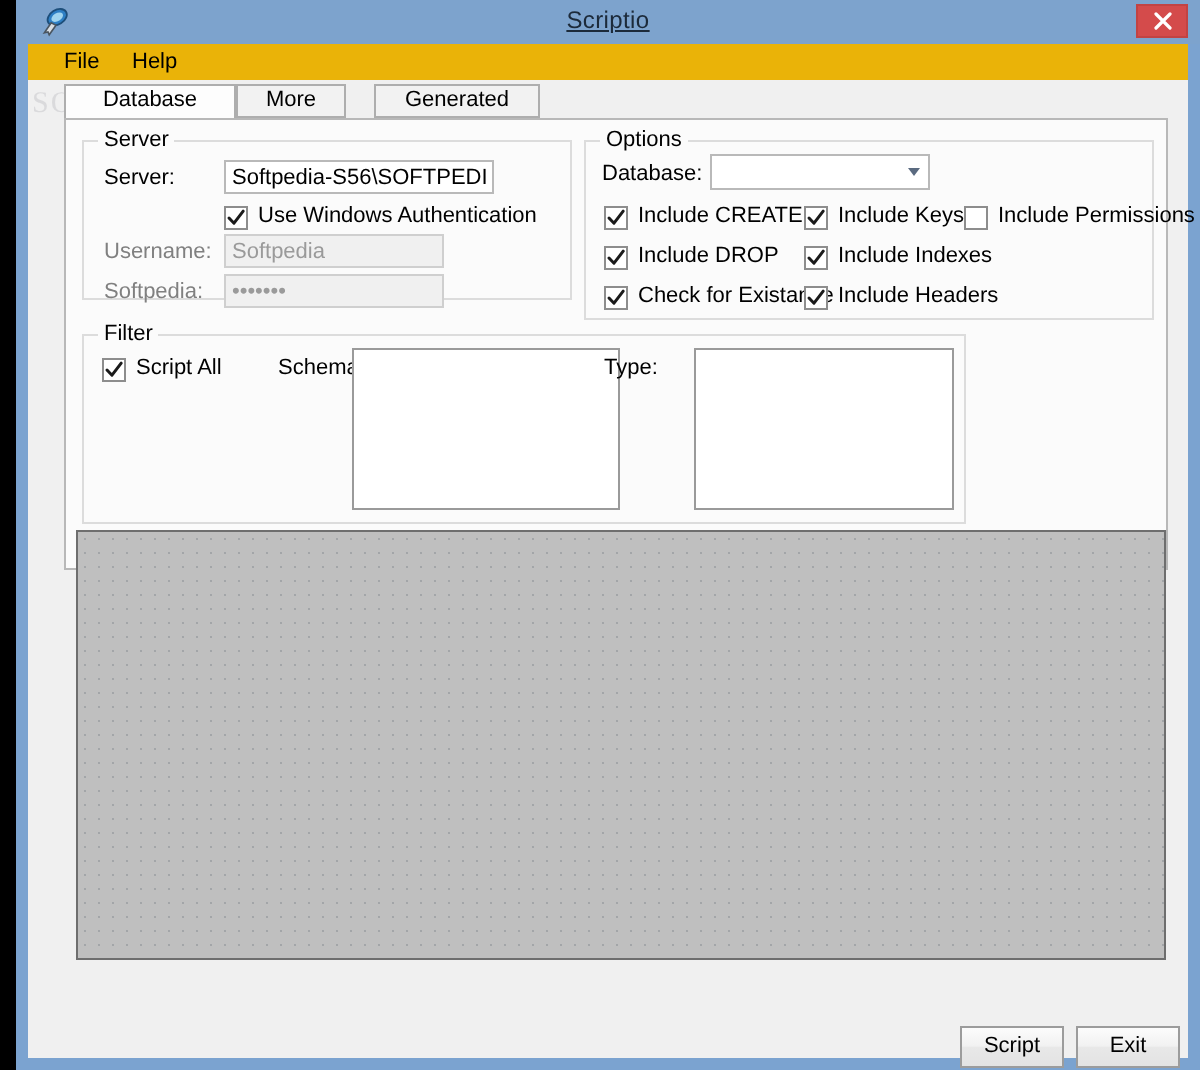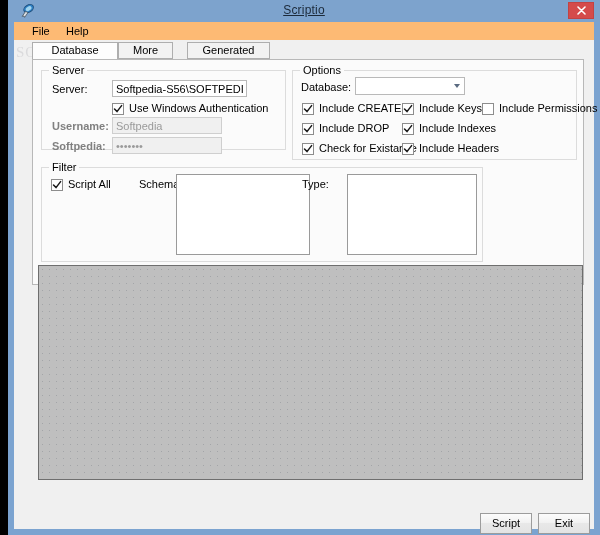--- a/index.html
+++ b/index.html
@@ -74,21 +74,21 @@
     height: 507px;
     background: #f0f0f0;
     box-sizing: border-box;
   }
 
   #menubar {
     position: absolute;
     left: 0; top: 0;
     width: 580px;
     height: 18px;
-    background: #fdba74;
+    background: #eab308;
   }
   .menu-item {
     position: absolute;
     top: 3px;
     font-size: 11px;
     color: #000;
     padding: 0 4px;
     cursor: default;
   }
   #menu-file { left: 14px; }
@@ -165,21 +165,21 @@
 
   #grp-server { left: 8px;   top: 10px;  width: 245px; height: 80px; }
   #grp-options{ left: 259px; top: 10px;  width: 285px; height: 90px; }
   #grp-filter { left: 8px;   top: 107px; width: 442px; height: 95px; }
 
   .lbl {
     position: absolute;
     font-size: 11px;
     color: #000;
   }
-  .lbl.dim { color: #808080; font-weight: bold; }
+  .lbl.dim { color: #808080; }
 
   
   .textbox {
     position: absolute;
     box-sizing: border-box;
     border: 1px solid #b9b9b9;
     background: #ffffff;
     font-family: "Liberation Sans", sans-serif;
     font-size: 11px;
     color: #000;

